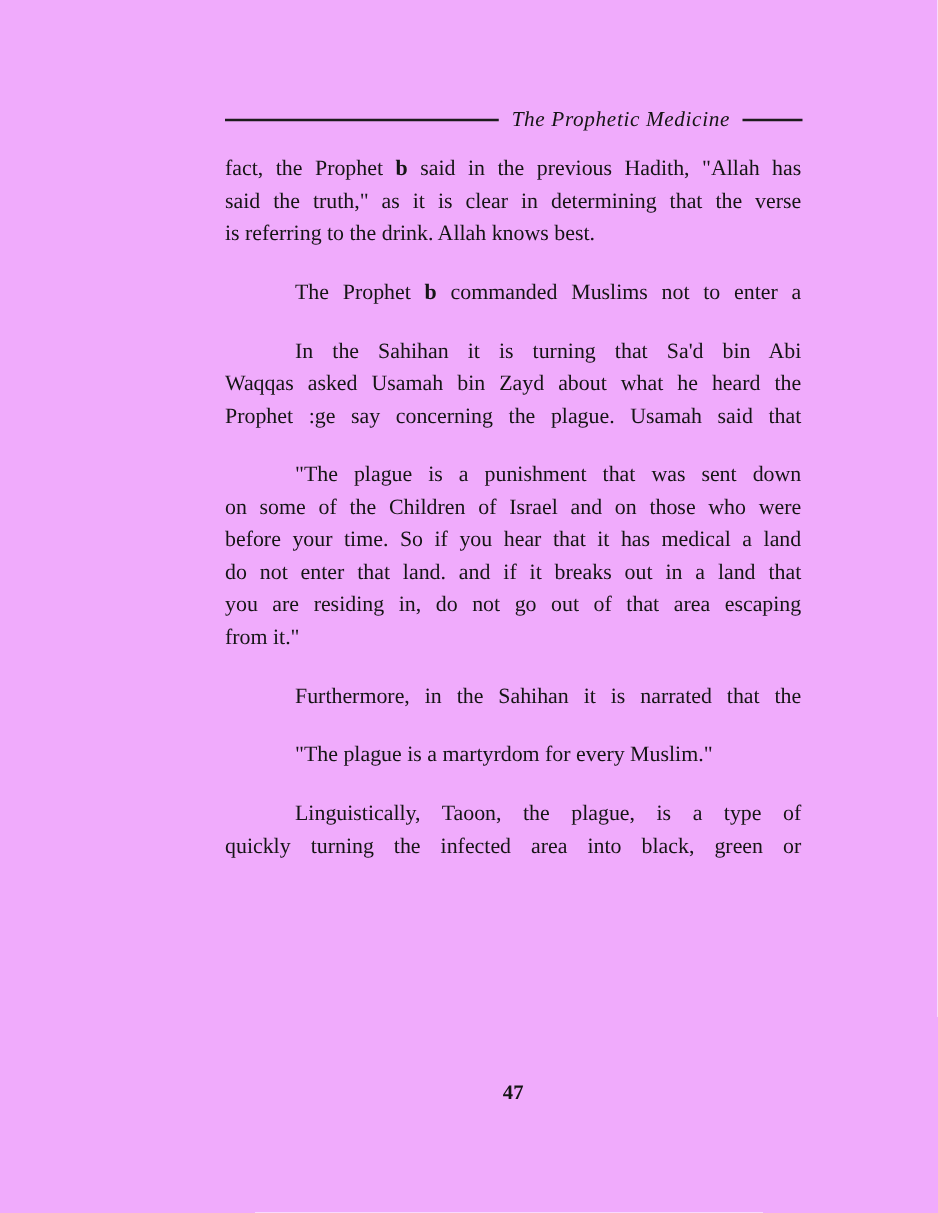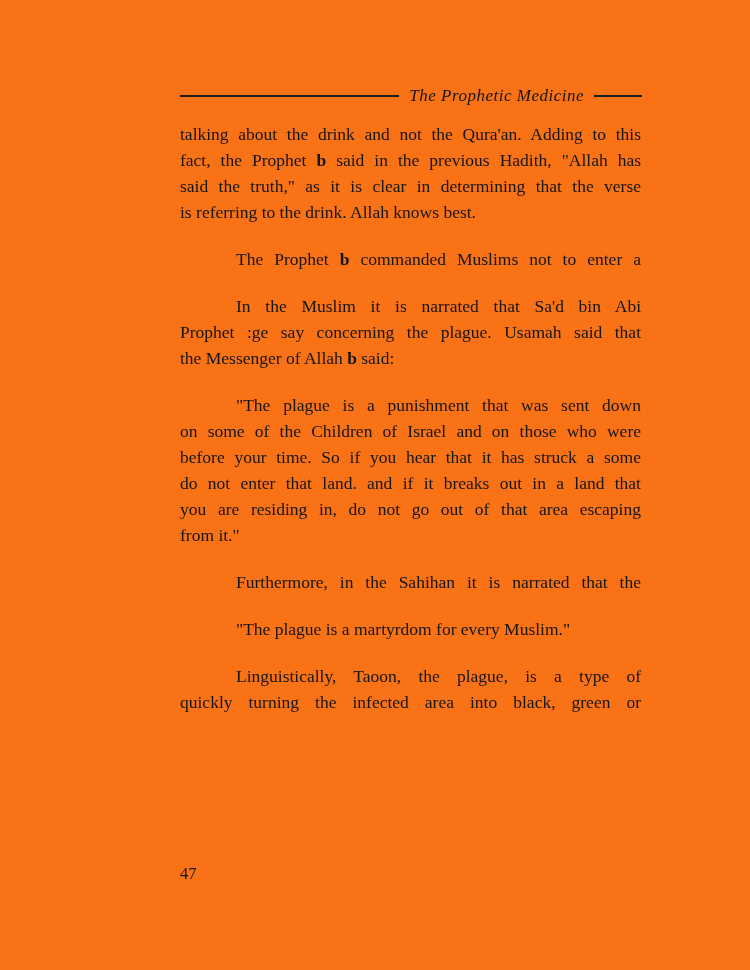--- a/index.html
+++ b/index.html
@@ -4,21 +4,21 @@
 <style>
   html, body {
     margin: 0;
     padding: 0;
     background: #ffffff;
   }
   .page {
     position: relative;
     width: 750px;
     height: 970px;
-    background: #f97316;
+    background: #f0abfc;
     font-family: "Liberation Serif", serif;
     color: #151515;
     overflow: hidden;
   }
   .header {
     position: absolute;
     left: 180px;
     top: 86px;
     width: 462px;
     display: flex;
@@ -54,53 +54,53 @@
     
     text-align-last: justify;
   }
   .line.ind { text-indent: 56px; }
   .line b { font-weight: bold; }
   .pageno {
     position: absolute;
     left: 180px;
     top: 864px;
     width: 461px;
-    font-weight: normal;
+    text-align: center;
+    font-weight: bold;
     font-size: 16.5px;
   }
 </style>
 </head>
 <body>
 
 <div class="page">
   <div class="header">
     <span class="rule rule-left"></span>
     <span class="title">The Prophetic Medicine</span>
     <span class="rule rule-right"></span>
   </div>
 
   <main class="body-block" id="body-block">
       <div class="para">
-        <div class="line jl"><span>talking about the drink and not the Qura'an. Adding to this</span></div>
         <div class="line jl"><span>fact, the Prophet </span><b>b</b><span> said in the previous Hadith, "Allah has</span></div>
         <div class="line jl"><span>said the truth," as it is clear in determining that the verse</span></div>
         <div class="line"><span>is referring to the drink. Allah knows best.</span></div>
       </div>
       <div class="para">
         <div class="line jl ind"><span>The Prophet </span><b>b</b><span> commanded Muslims not to enter a</span></div>
       </div>
       <div class="para">
-        <div class="line jl ind"><span>In the Muslim it is narrated that Sa'd bin Abi</span></div>
+        <div class="line jl ind"><span>In the Sahihan it is turning that Sa'd bin Abi</span></div>
+        <div class="line jl"><span>Waqqas asked Usamah bin Zayd about what he heard the</span></div>
         <div class="line jl"><span>Prophet :ge say concerning the plague. Usamah  said that</span></div>
-        <div class="line"><span>the Messenger of Allah </span><b>b</b><span> said:</span></div>
       </div>
       <div class="para">
         <div class="line jl ind"><span>"The plague is a punishment that was sent down</span></div>
         <div class="line jl"><span>on some of the Children of Israel and on those who were</span></div>
-        <div class="line jl"><span>before your time. So if you hear that it has struck a some</span></div>
+        <div class="line jl"><span>before your time. So if you hear that it has medical a land</span></div>
         <div class="line jl"><span>do not enter that land. and if it breaks out in a land that</span></div>
         <div class="line jl"><span>you are residing in, do not go out of that area escaping</span></div>
         <div class="line"><span>from it."</span></div>
       </div>
       <div class="para">
         <div class="line jl ind"><span>Furthermore, in the Sahihan it is narrated that the</span></div>
       </div>
       <div class="para">
         <div class="line ind"><span>"The plague is a martyrdom for every Muslim."</span></div>
       </div>

